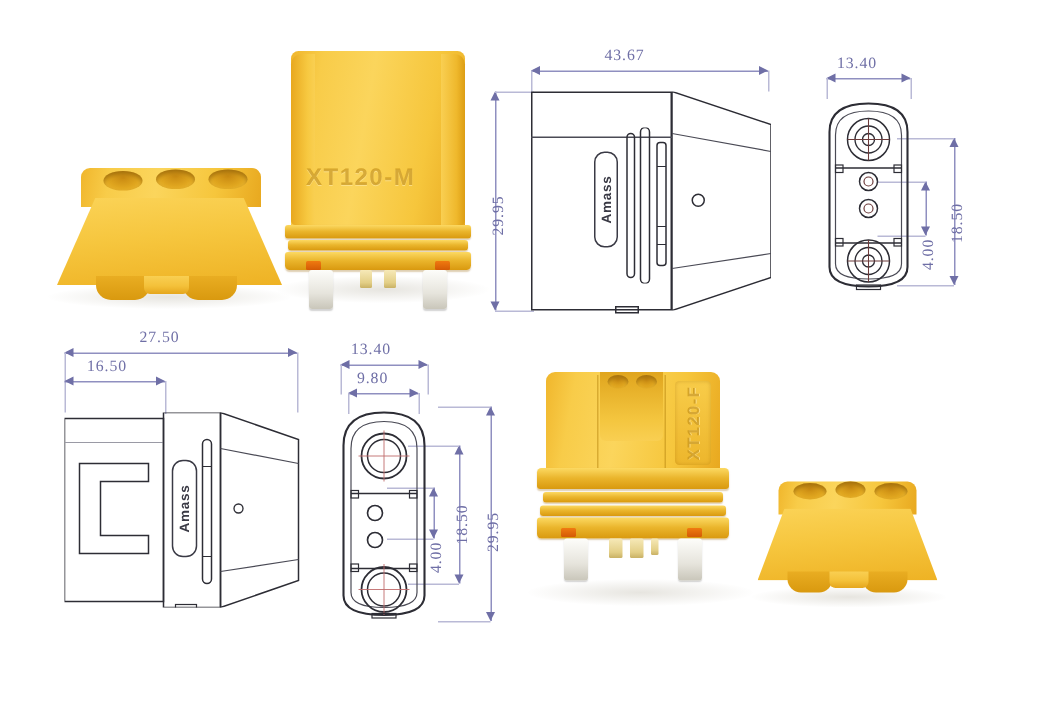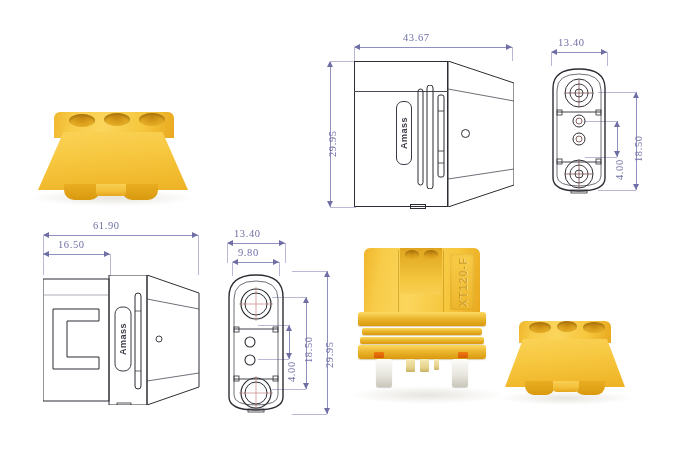--- a/index.html
+++ b/index.html
@@ -75,20 +75,44 @@
 
     <div class="body" style="left:2px;top:28px;width:150px;height:58px;
          background:linear-gradient(175deg,#fbd357 0%,#f6c63e 45%,#eeb224 100%);
          clip-path:polygon(17% 0%,83% 0%,100% 100%,0% 100%);"></div>
 
     <div class="body yldark" style="left:28px;top:80px;width:36px;height:16px;border-radius:0 0 10px 10px;"></div>
     <div class="body yldark" style="left:86px;top:80px;width:36px;height:16px;border-radius:0 0 10px 10px;"></div>
     <div class="body yl2" style="left:60px;top:80px;width:30px;height:12px;border-radius:0 0 4px 4px;"></div>
   </div>
 
+  <div class="abs" style="left:190px;top:34px;width:128px;height:168px;">
+    <div class="shadow" style="left:-6px;top:150px;width:142px;height:18px;"></div>
+
+    <div class="body yl" style="left:4px;top:0px;width:116px;height:118px;border-radius:5px 5px 2px 2px;"></div>
+
+    <div class="body" style="left:4px;top:2px;width:16px;height:114px;border-radius:7px 0 0 3px;
+         background:linear-gradient(90deg,#e8a81f 0%,#f7c941 70%,#f9cf52 100%);"></div>
+    <div class="body" style="left:104px;top:2px;width:16px;height:114px;border-radius:0 7px 3px 0;
+         background:linear-gradient(90deg,#f9cf52 0%,#efb82c 65%,#dc9d14 100%);"></div>
+
+    <div class="emboss" style="left:14px;top:76px;font-size:16px;">XT120-M</div>
+
+    <div class="ridge" style="left:0px;top:116px;width:124px;height:9px;"></div>
+    <div class="ridge" style="left:2px;top:126px;width:120px;height:7px;"></div>
+    <div class="ridge" style="left:0px;top:134px;width:124px;height:12px;border-radius:2px 2px 3px 3px;"></div>
+
+    <div class="orng" style="left:14px;top:140px;width:10px;height:6px;"></div>
+    <div class="orng" style="left:100px;top:140px;width:10px;height:6px;"></div>
+
+    <div class="pin" style="left:16px;top:146px;width:16px;height:26px;"></div>
+    <div class="pin" style="left:92px;top:146px;width:16px;height:26px;"></div>
+    <div class="pinsm" style="left:50px;top:146px;width:8px;height:12px;"></div>
+    <div class="pinsm" style="left:66px;top:146px;width:8px;height:12px;"></div>
+  </div>
 
   <div>
     <div class="dimline h" style="left:354px;top:47px;width:158px;"></div>
     <div class="arrow l" style="left:354px;top:44px;"></div>
     <div class="arrow r" style="left:506px;top:44px;"></div>
     <div class="ext v" style="left:354px;top:47px;height:14px;"></div>
     <div class="ext v" style="left:512px;top:47px;height:14px;"></div>
     <div class="dim" style="left:403px;top:33px;">43.67</div>
   </div>
 
@@ -190,21 +214,21 @@
       <rect x="22" y="124" width="16" height="3" fill="none" stroke="#2d2d35" stroke-width="0.8"></rect>
     </svg>
   </div>
 
   <div>
     <div class="dimline h" style="left:43px;top:235px;width:155px;"></div>
     <div class="arrow l" style="left:43px;top:232px;"></div>
     <div class="arrow r" style="left:192px;top:232px;"></div>
     <div class="ext v" style="left:43px;top:235px;height:40px;"></div>
     <div class="ext v" style="left:198px;top:235px;height:40px;"></div>
-    <div class="dim" style="left:93px;top:221px;">61.90</div>
+    <div class="dim" style="left:93px;top:221px;">27.50</div>
   </div>
 
   <div>
     <div class="dimline h" style="left:43px;top:254px;width:67px;"></div>
     <div class="arrow l" style="left:43px;top:251px;"></div>
     <div class="arrow r" style="left:104px;top:251px;"></div>
     <div class="ext v" style="left:110px;top:254px;height:22px;"></div>
     <div class="dim" style="left:58px;top:240px;">16.50</div>
   </div>
 

